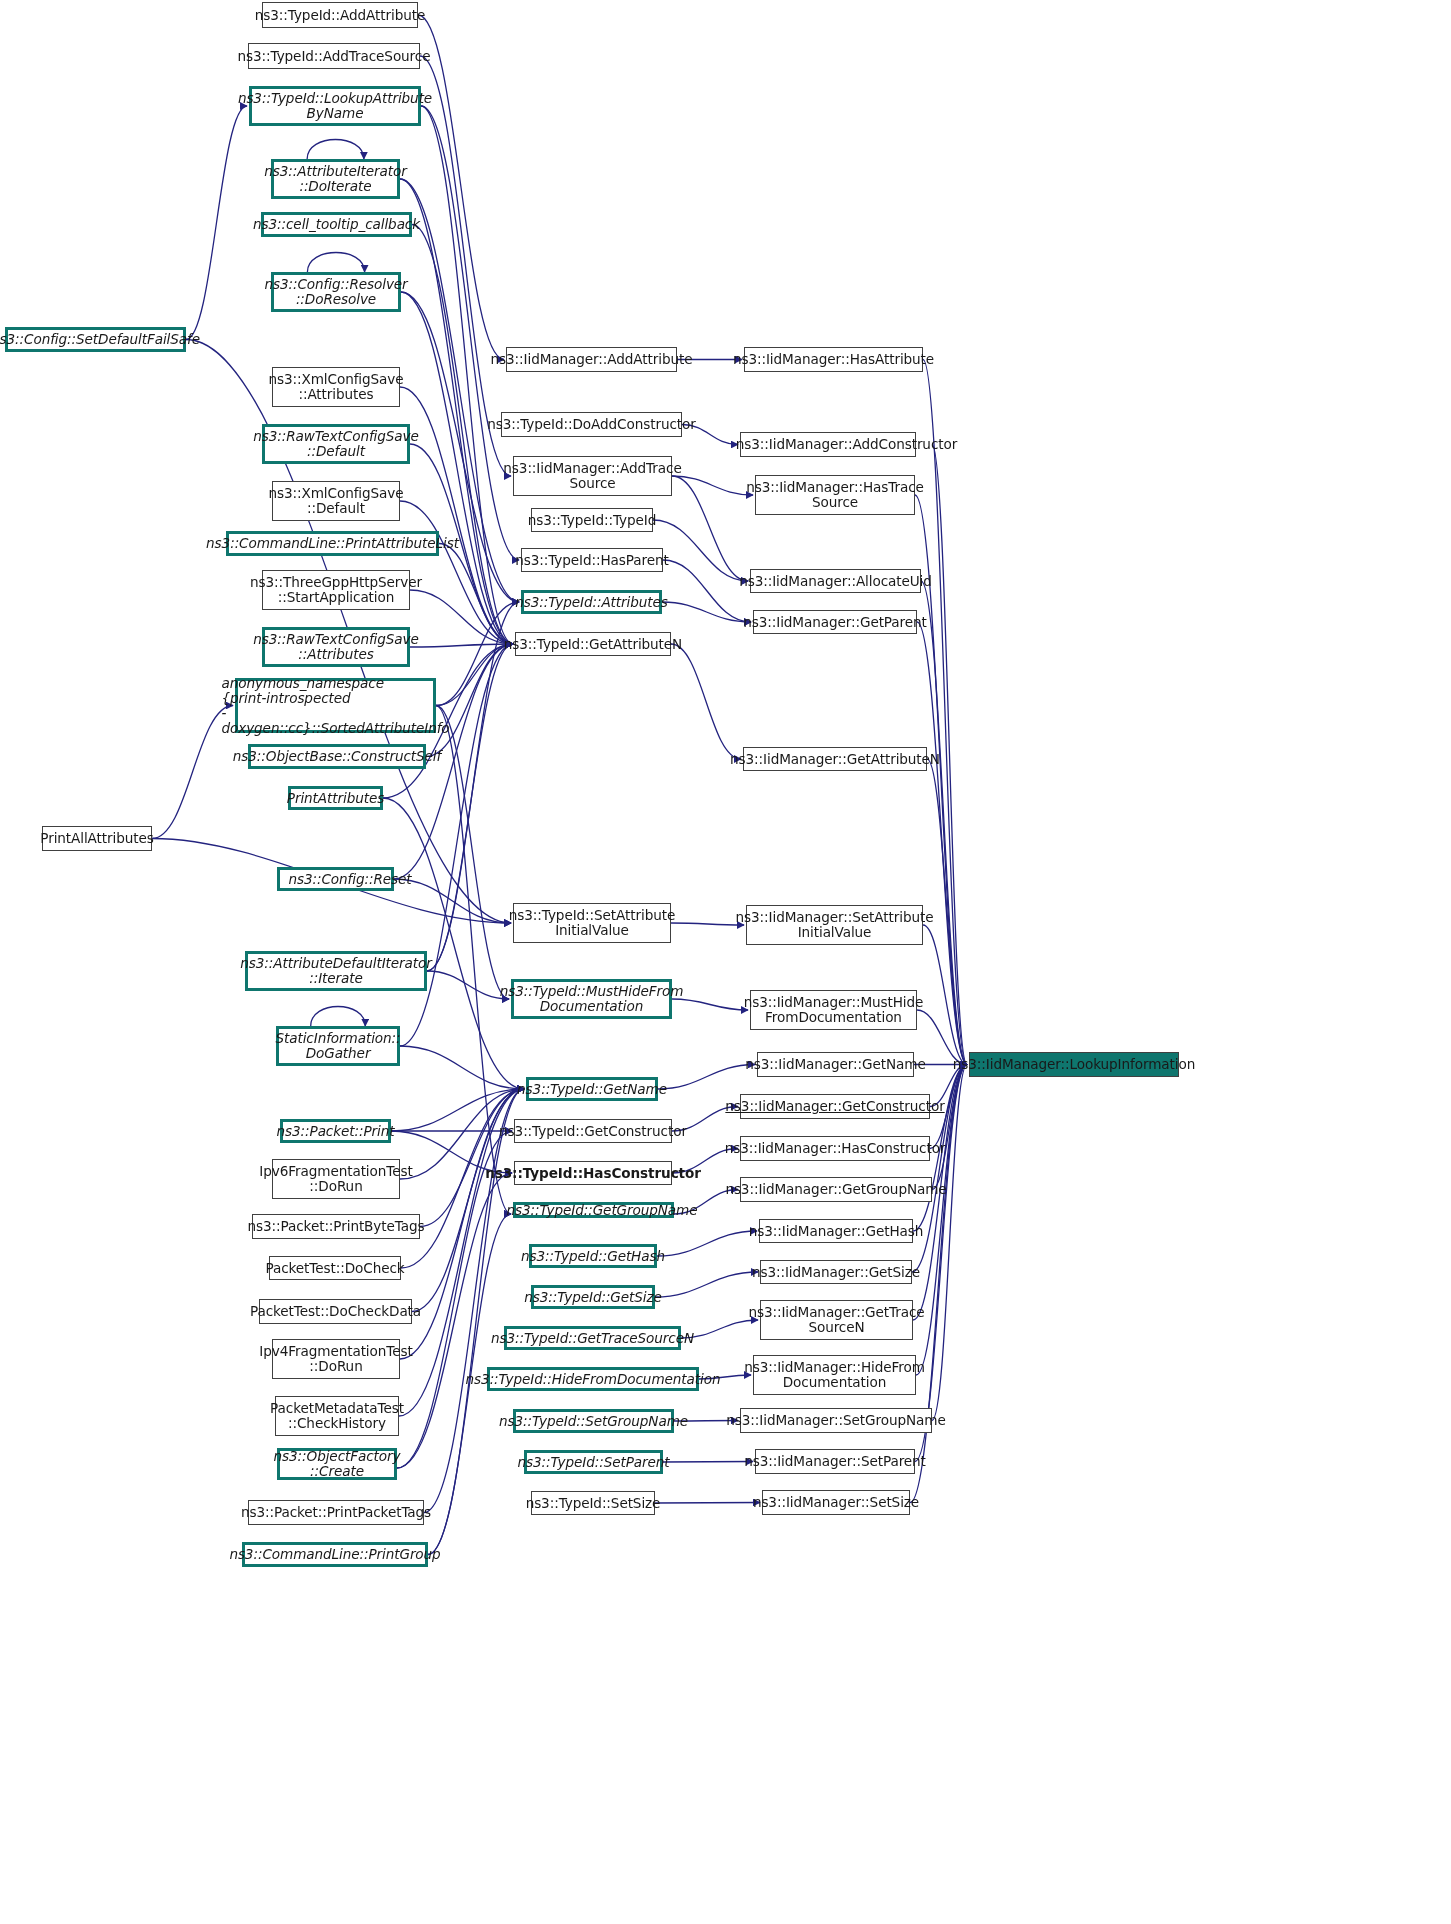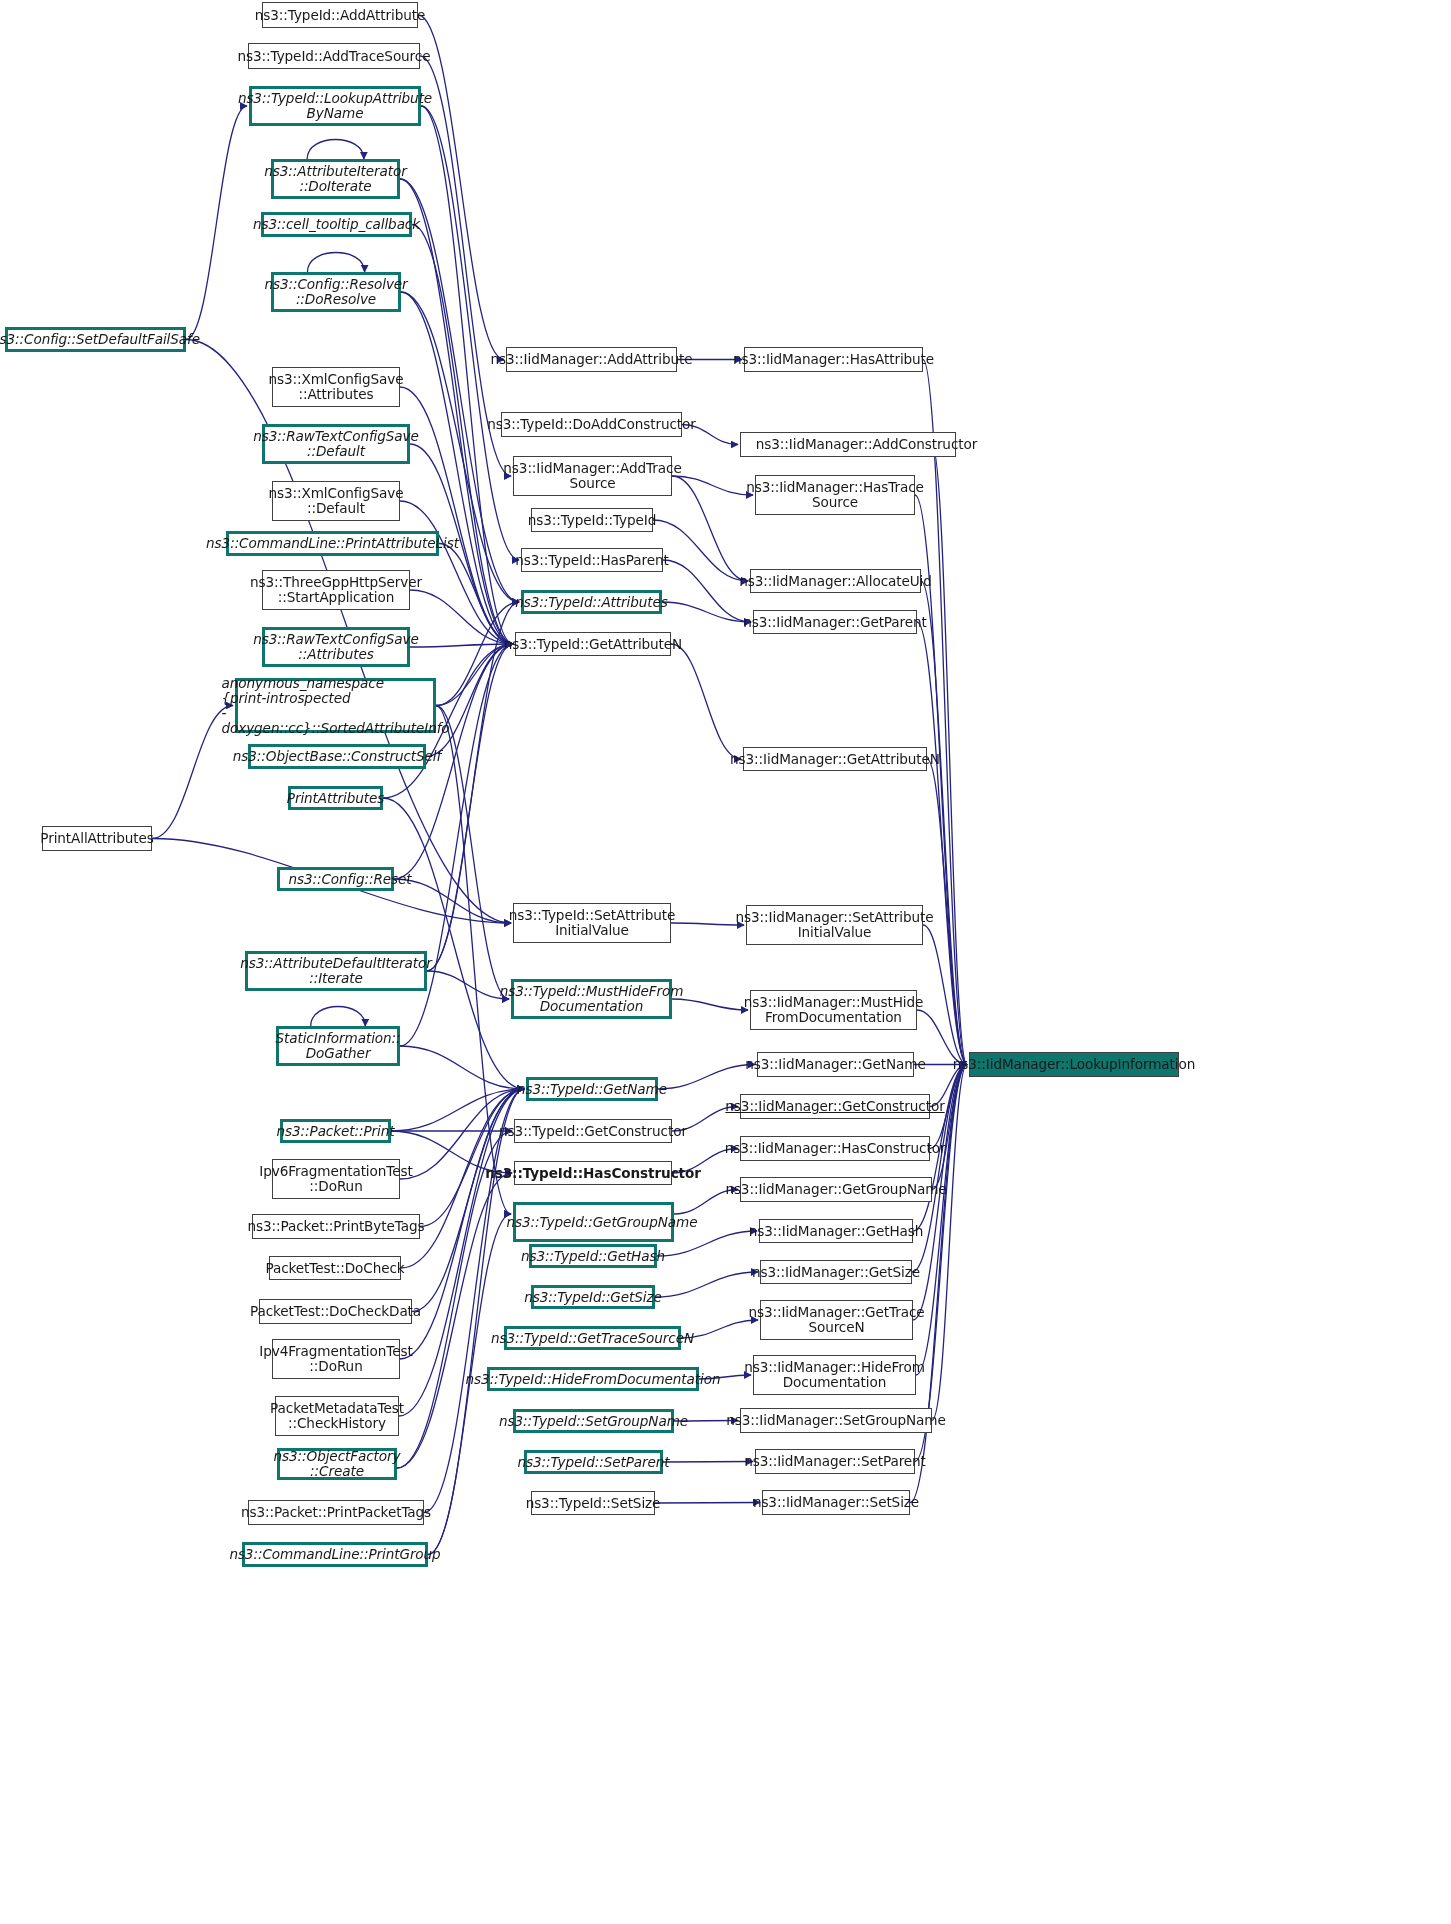--- a/index.html
+++ b/index.html
@@ -183,30 +183,30 @@
       <div class="node" style="left: 521px; top: 548px; width: 142px; height: 24px;"><span>ns3::TypeId::HasParent</span></div>
       <div class="node red" style="left: 521px; top: 590px; width: 141px; height: 24px;"><span>ns3::TypeId::Attributes</span></div>
       <div class="node" style="left: 515px; top: 632px; width: 156px; height: 24px;"><span>ns3::TypeId::GetAttributeN</span></div>
       <div class="node" style="left: 513px; top: 903px; width: 158px; height: 40px;"><span>ns3::TypeId::SetAttribute
 InitialValue</span></div>
       <div class="node red" style="left: 511px; top: 979px; width: 161px; height: 40px;"><span>ns3::TypeId::MustHideFrom
 Documentation</span></div>
       <div class="node red" style="left: 526px; top: 1077px; width: 132px; height: 24px;"><span>ns3::TypeId::GetName</span></div>
       <div class="node" style="left: 514px; top: 1119px; width: 158px; height: 24px;"><span>ns3::TypeId::GetConstructor</span></div>
       <div class="node" style="left: 514px; top: 1161px; width: 158px; height: 24px; font-weight: bold;"><span>ns3::TypeId::HasConstructor</span></div>
-      <div class="node red" style="left: 513px; top: 1202px; width: 161px; height: 40px; padding-left: 20px;"><span>ns3::TypeId::GetGroupName</span></div>
+      <div class="node red" style="left: 513px; top: 1202px; width: 161px; height: 16px; padding-left: 20px;"><span>ns3::TypeId::GetGroupName</span></div>
       <div class="node red" style="left: 529px; top: 1244px; width: 128px; height: 24px;"><span>ns3::TypeId::GetHash</span></div>
       <div class="node red" style="left: 531px; top: 1285px; width: 124px; height: 24px;"><span>ns3::TypeId::GetSize</span></div>
       <div class="node red" style="left: 504px; top: 1326px; width: 177px; height: 24px;"><span>ns3::TypeId::GetTraceSourceN</span></div>
       <div class="node red" style="left: 487px; top: 1367px; width: 212px; height: 24px;"><span>ns3::TypeId::HideFromDocumentation</span></div>
       <div class="node red" style="left: 513px; top: 1409px; width: 161px; height: 24px;"><span>ns3::TypeId::SetGroupName</span></div>
       <div class="node red" style="left: 524px; top: 1450px; width: 139px; height: 24px;"><span>ns3::TypeId::SetParent</span></div>
       <div class="node" style="left: 531px; top: 1491px; width: 124px; height: 24px;"><span>ns3::TypeId::SetSize</span></div>
       <div class="node" style="left: 744px; top: 347px; width: 179px; height: 25px;"><span>ns3::IidManager::HasAttribute</span></div>
-      <div class="node" style="left: 740px; top: 432px; width: 216px; height: 25px; padding-left: 40px;"><span>ns3::IidManager::AddConstructor</span></div>
+      <div class="node" style="left: 740px; top: 432px; width: 176px; height: 25px; padding-left: 40px;"><span>ns3::IidManager::AddConstructor</span></div>
       <div class="node" style="left: 755px; top: 475px; width: 160px; height: 40px;"><span>ns3::IidManager::HasTrace
 Source</span></div>
       <div class="node" style="left: 750px; top: 569px; width: 171px; height: 24px;"><span>ns3::IidManager::AllocateUid</span></div>
       <div class="node" style="left: 753px; top: 610px; width: 164px; height: 24px;"><span>ns3::IidManager::GetParent</span></div>
       <div class="node" style="left: 743px; top: 747px; width: 184px; height: 24px;"><span>ns3::IidManager::GetAttributeN</span></div>
       <div class="node" style="left: 746px; top: 905px; width: 177px; height: 40px;"><span>ns3::IidManager::SetAttribute
 InitialValue</span></div>
       <div class="node" style="left: 750px; top: 990px; width: 167px; height: 40px;"><span>ns3::IidManager::MustHide
 FromDocumentation</span></div>
       <div class="node" style="left: 757px; top: 1052px; width: 157px; height: 25px;"><span>ns3::IidManager::GetName</span></div>

